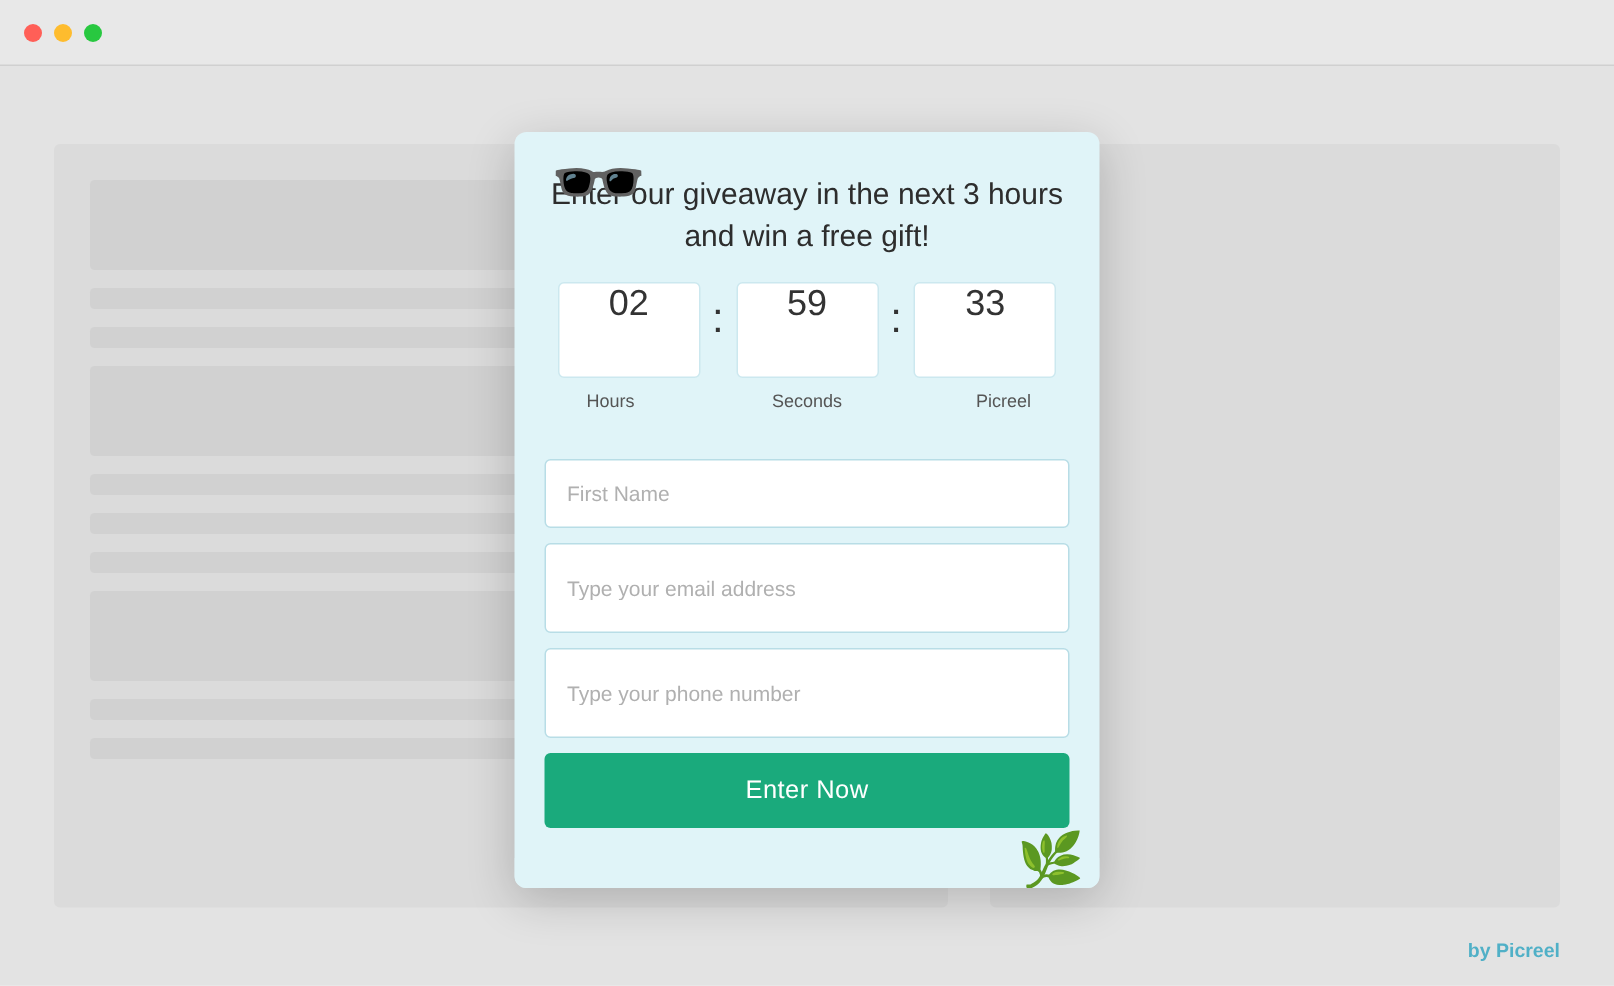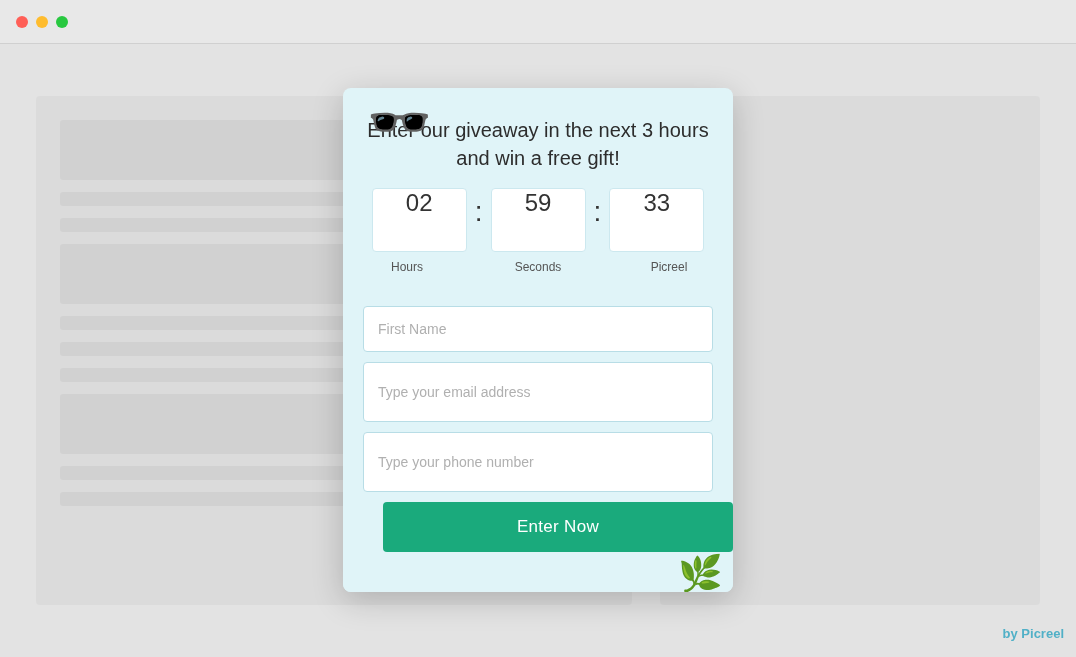--- a/index.html
+++ b/index.html
@@ -91,21 +91,21 @@
       right: 36px;
       bottom: 52px;
       background: #e8e8e8;
       border-radius: 4px;
     }
 
     
     .picreel-brand {
       position: absolute;
       bottom: 16px;
-      right: 12px;
+      right: 36px;
       font-size: 13px;
       color: #999;
     }
 
     .picreel-brand span {
       color: #00a0c6;
       font-weight: 600;
     }
 
     
@@ -252,21 +252,20 @@
       width: 100%;
       height: 50px;
       background: #1aaa7c;
       color: white;
       border: none;
       border-radius: 4px;
       font-size: 17px;
       font-weight: 500;
       cursor: pointer;
       letter-spacing: 0.3px;
-      margin-left: 20px;
     }
 
     
     .popup-footer-deco {
       position: relative;
       height: 20px;
       background: #e0f4f8;
     }
 
     .plant-deco {

